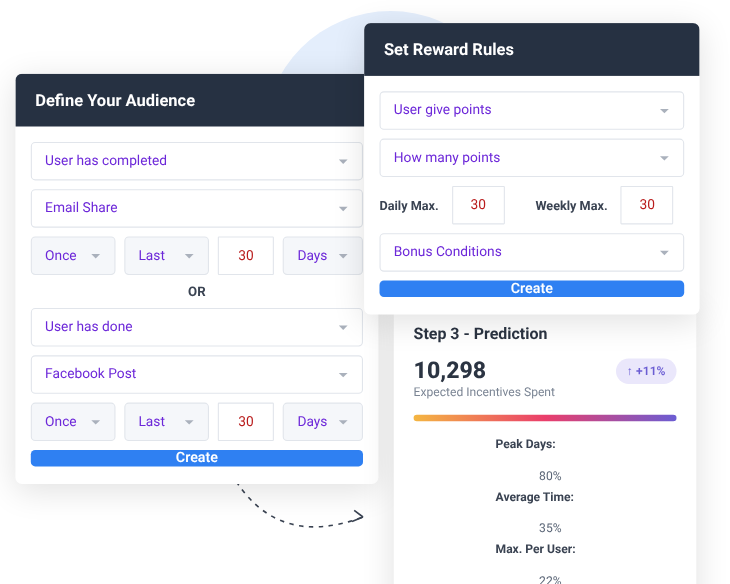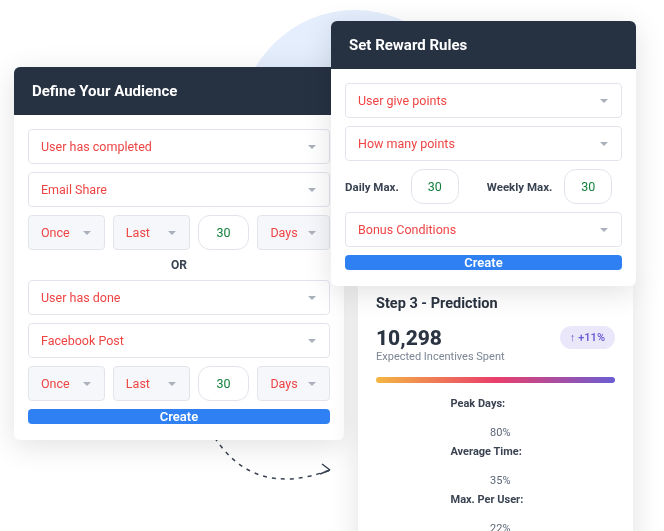--- a/index.html
+++ b/index.html
@@ -49,38 +49,38 @@
   padding: 14px 14px 16px;
 }
 .sel {
   display: flex;
   align-items: center;
   justify-content: space-between;
   border: 1px solid #e1e5eb;
   border-radius: 4px;
   padding: 9px 12px;
   font-size: 12.5px;
-  color: #ef4444;
+  color: #6d28d9;
   background: #fff;
   cursor: pointer;
   margin-bottom: 8px;
 }
 .sel .chev {
   width: 10px;
   height: 10px;
   fill: #aab1bc;
 }
 .row { display: flex; gap: 8px; margin-bottom: 8px; }
 .row .sel { margin-bottom: 0; }
 .input-box {
   border: 1px solid #e1e5eb;
-  border-radius: 12px;
+  border-radius: 1px;
   padding: 9px 10px;
   font-size: 12.5px;
-  color: #15803d;
+  color: #b91c1c;
   background: #fff;
 }
 .sel-gray { background: #f5f7fa; }
 .or-text {
   text-align: center;
   font-weight: 700;
   font-size: 12px;
   color: #3a4352;
   margin: 6px 0 8px;
 }

